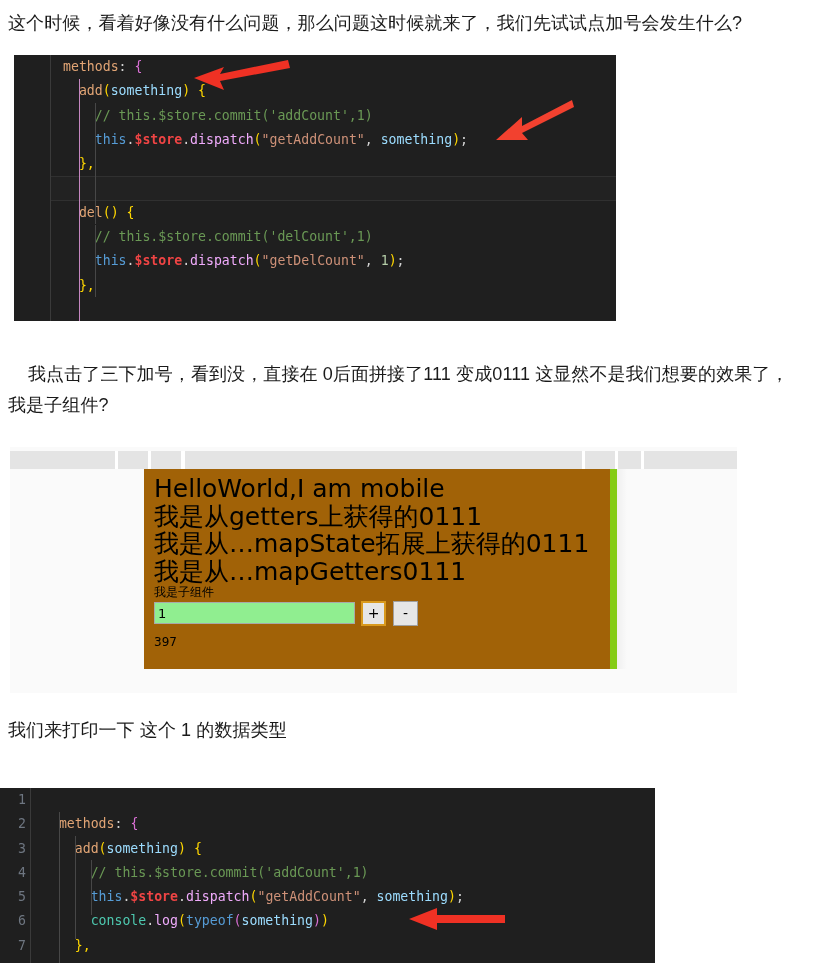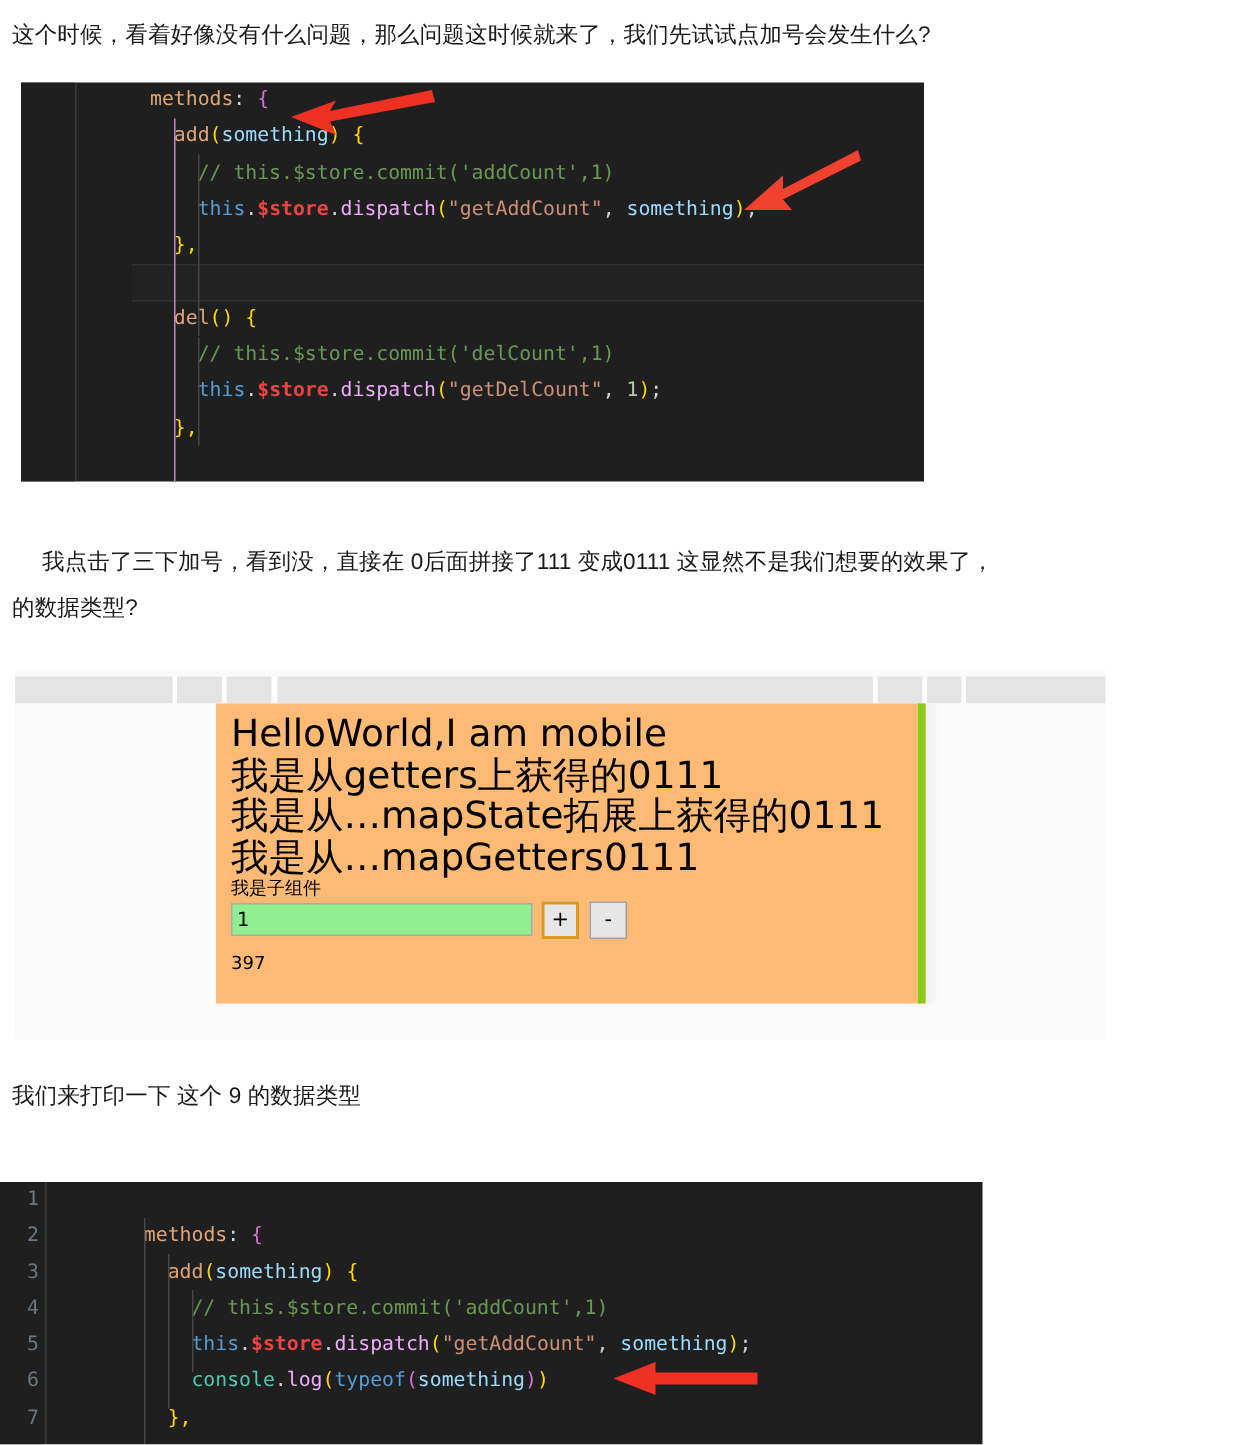--- a/index.html
+++ b/index.html
@@ -8,21 +8,21 @@
     width: 839px; height: 963px;
     background: #ffffff;
     font-family: "Liberation Sans", "DejaVu Sans", sans-serif;
     overflow: hidden;
   }
   .page { position: relative; width: 839px; height: 963px; background:#fff; }
 
   
   .prose {
     position: absolute;
-    font-size: 15px;
+    font-size: 18px;
     line-height: 31px;
     color: #1a1a1a;
     letter-spacing: 0.1px;
   }
   .p1 { left: 8px; top: 8px; width: 824px; }
   .p2 { left: 8px; top: 347px; width: 824px; margin-top: 12px; }
   .p3 { left: 8px; top: 715px; width: 824px; }
   .indent { padding-left: 20px; }
 
   
@@ -50,21 +50,21 @@
   }
   .cb1 .gutter { width: 36px; }
   .cb2 .gutter { width: 28px; padding-right: 2px; }
 
   .gutter-sep {
     position:absolute; top:0; bottom:0; width:1px; background:#3a3a3a;
   }
   .cb1 .gutter-sep { left: 36px; }
   .cb2 .gutter-sep { left: 30px; }
 
-  .codearea { position:absolute; top:0; bottom:0; right:0;margin-left:37px; }
+  .codearea { position:absolute; top:0; bottom:0; right:0; }
   .cb1 .codearea { left: 37px; }
   .cb2 .codearea { left: 31px; }
 
   .cline { position: relative; height: 24.3px; padding-left: 12px; color:#d4d4d4; }
   .cline.blankhl {
     background: #222222;
     border-top: 1px solid #303030;
     border-bottom: 1px solid #303030;
   }
 
@@ -102,22 +102,22 @@
     position: absolute; left:0; top: 4px; width: 727px; height: 18px;
     background: #ffffff;
   }
   .tb-seg { position: absolute; top: 0; height: 18px; background: #e4e4e4; }
 
   .shot-body { position:absolute; left:0; top:22px; right:0; bottom:0; background:#fafafa; }
 
   .white-panel {
     position: absolute; left: 134px; top: 22px;
     width: 473px; height: 200px;
-    background: #fdba74;
-    border-right: 5px solid #84cc16;
+    background: #a16207;
+    border-right: 7px solid #84cc16;
   }
   .panel-shadow {
     position:absolute; left: 607px; top: 22px; width: 10px; height: 200px;
     background: linear-gradient(to right, rgba(0,0,0,0.045), rgba(0,0,0,0));
   }
 
   .bigline {
     font-family: "DejaVu Sans", "Liberation Sans", sans-serif;
     font-size: 25px;
     line-height: 27.5px;
@@ -178,21 +178,21 @@
 
   <svg class="arrow" style="left:180px; top:58px; width:120px; height:36px;" viewBox="0 0 120 36">
     <polygon points="108,2 40,16 44,9 14,20 44,32 40,23 110,10" fill="#ef3124"></polygon>
   </svg>
   <svg class="arrow" style="left:488px; top:98px; width:92px; height:52px;" viewBox="0 0 92 52">
     <polygon points="84,2 34,28 34,19 8,42 40,42 34,35 86,9" fill="#f2412f"></polygon>
   </svg>
 
   <div class="prose p2">
     <div class="indent">我点击了三下加号，看到没，直接在 0后面拼接了111 变成0111 这显然不是我们想要的效果了，</div>
-    <div>的数据类型?</div>
+    <div>我是子组件?</div>
   </div>
 
   <div class="shot">
     <div class="shot-topbar" id="topbar">
         <div class="tb-seg" style="left: 0px; width: 105px;"></div>
         <div class="tb-seg" style="left: 108px; width: 30px;"></div>
         <div class="tb-seg" style="left: 141px; width: 30px;"></div>
         <div class="tb-seg" style="left: 175px; width: 397px;"></div>
         <div class="tb-seg" style="left: 575px; width: 30px;"></div>
         <div class="tb-seg" style="left: 608px; width: 23px;"></div>
@@ -212,21 +212,21 @@
           <input class="count-input" type="text" value="1" style="">
           <button class="btn plus">+</button>
           <button class="btn minus">-</button>
         </div>
         <div class="smallline after-text">397</div>
       </div>
     </div>
   </div>
 
   <div class="prose p3">
-    <span>我们来打印一下 这个 9 的数据类型</span>
+    <span>我们来打印一下 这个 1 的数据类型</span>
   </div>
 
   <div class="codeblock cb2" id="cb2">
     <div class="gutter" id="cb2-gutter"><div style="height: 24.3px;">1</div><div style="height: 24.3px;">2</div><div style="height: 24.3px;">3</div><div style="height: 24.3px;">4</div><div style="height: 24.3px;">5</div><div style="height: 24.3px;">6</div><div style="height: 24.3px;">7</div><div style="height: 24.3px;">8</div></div>
     <div class="gutter-sep"></div>
     <div class="codearea" id="cb2-code"><div class="cline"><span></span></div><div class="cline"><span>  </span><span class="t-prop">methods</span><span class="t-punc">:</span><span class="t-punc"> </span><span class="t-brace1">{</span></div><div class="cline"><span>    </span><span class="t-prop">add</span><span class="t-brace2">(</span><span class="t-param">something</span><span class="t-brace2">)</span><span class="t-punc"> </span><span class="t-brace2">{</span></div><div class="cline"><span>      </span><span class="t-comment">// this.$store.commit('addCount',1)</span></div><div class="cline"><span>      </span><span class="t-kw">this</span><span class="t-punc">.</span><span class="t-var">$store</span><span class="t-punc">.</span><span class="t-fn">dispatch</span><span class="t-brace2">(</span><span class="t-str">"getAddCount"</span><span class="t-punc">, </span><span class="t-param">something</span><span class="t-brace2">)</span><span class="t-punc">;</span></div><div class="cline"><span>      </span><span class="t-obj">console</span><span class="t-punc">.</span><span class="t-fn">log</span><span class="t-brace2">(</span><span class="t-kw">typeof</span><span class="t-brace1">(</span><span class="t-param">something</span><span class="t-brace1">)</span><span class="t-brace2">)</span></div><div class="cline"><span>    </span><span class="t-brace2">},</span></div><div class="cline"><span></span></div><div class="guide gray" style="left: 27.86px; top: 24px; bottom: 0px;"></div><div class="guide gray" style="left: 43.72px; top: 48px; bottom: 24px;"></div><div class="guide gray" style="left: 59.58px; top: 72px; bottom: 48px;"></div></div>
   </div>
 
   <svg class="arrow" style="left:405px; top:906px; width:105px; height:26px;" viewBox="0 0 105 26">
     <polygon points="100,9 32,9 32,2 4,13 32,24 32,17 100,17" fill="#ef3124"></polygon>

